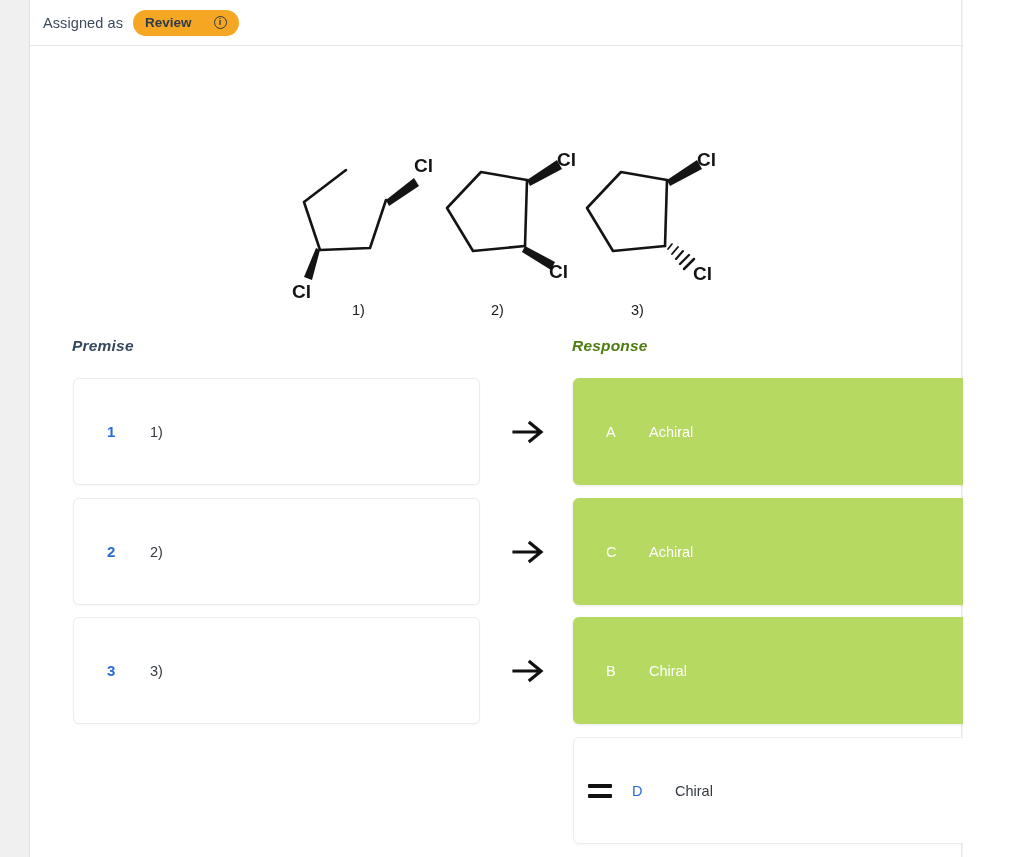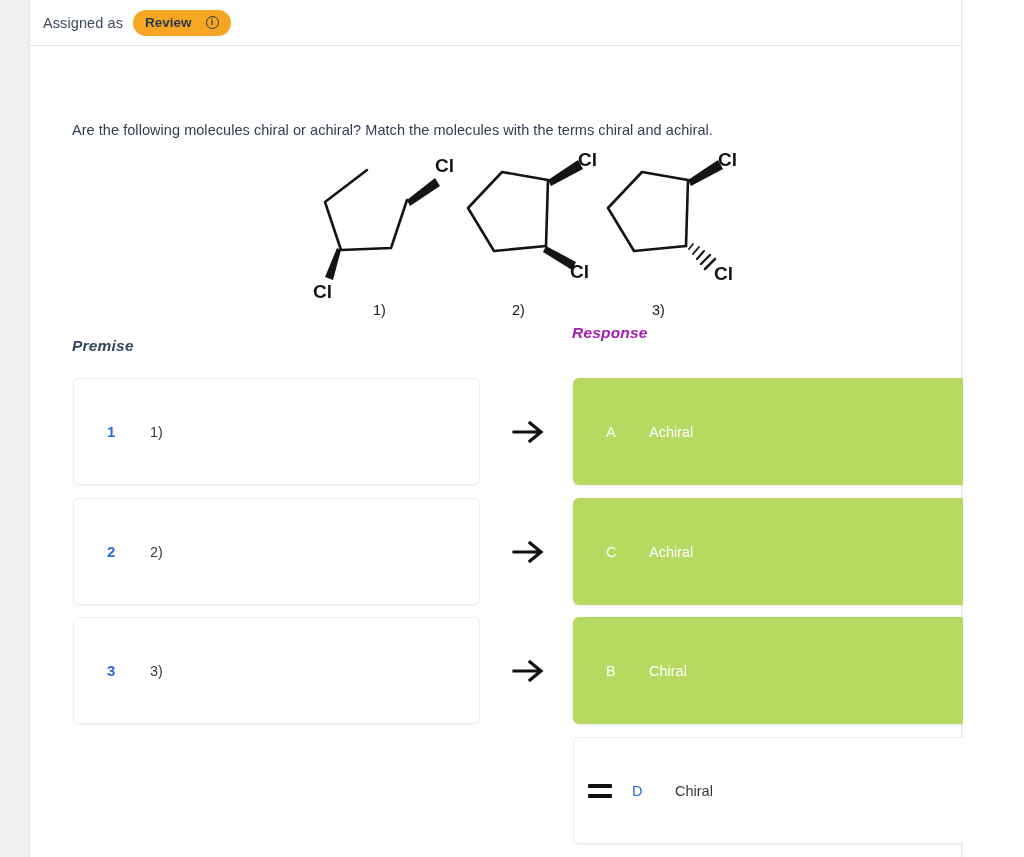--- a/index.html
+++ b/index.html
@@ -45,21 +45,21 @@
   .badge {
     margin-left: 10px;
     height: 26px;
     border-radius: 13px;
     background: #f5a623;
     color: #2d3b4a;
     font-size: 13.5px;
     font-weight: 600;
     display: inline-flex;
     align-items: center;
-    gap: 14px;
+    gap: 22px;
     padding: 0 12px;
     cursor: pointer;
   }
   .info-circle {
     width: 13px; height: 13px;
     border: 1.4px solid #2d3b4a;
     border-radius: 50%;
     display: inline-flex;
     align-items: center; justify-content: center;
     font-size: 9px; font-weight: 700;
@@ -116,41 +116,41 @@
     position: absolute;
     left: 42px; top: 122px;
     font-size: 14.5px;
     color: #2f3e50;
     letter-spacing: .05px;
   }
 
   
   .molecules {
     position: absolute;
-    left: 265px; top: 150px;
+    left: 244px; top: 150px;
     width: 470px; height: 175px;
   }
   .mol { position: absolute; top: 0; }
   .mol-caption {
     position: absolute;
     font-size: 14.5px;
     color: #1a1a1a;
     font-weight: 500;
   }
 
   
   .col-head {
     position: absolute;
     font-size: 15.5px;
     font-weight: 700;
     letter-spacing: .2px;
     font-style: italic;
   }
   .col-head.premise { left: 42px; top: 337px; color: #33475e; }
-  .col-head.response { left: 542px; top: 324px; color: #a21caf; }
+  .col-head.response { left: 542px; top: 337px; color: #4d7c0f; }
 
   
   .premise-card {
     position: absolute;
     left: 43px;
     width: 407px; height: 107px;
     background: #ffffff;
     border: 1px solid #ececec;
     border-radius: 6px;
     box-shadow: 0 1px 2px rgba(0,0,0,.04);
@@ -232,21 +232,20 @@
 
     <div class="assign-bar">
       <span class="assign-label">Assigned as</span>
       <span class="badge">
         <span>Review</span>
         <span class="info-circle">i</span>
       </span>
     </div>
 
 
-    <div class="prompt">Are the following molecules chiral or achiral? Match the molecules with the terms chiral and achiral.</div>
 
     <div class="molecules">
 
       <svg class="mol" style="left:0px;" width="160" height="160" viewBox="0 0 160 160">
         <polyline points="72,20 30,52 46,100 96,98 112,50" fill="none" stroke="#141414" stroke-width="2.6" stroke-linejoin="round" stroke-linecap="round"></polyline>
         <polygon points="112,50 140,28 145,36 115,56" fill="#141414"></polygon>
         <polygon points="46,100 38,130 30,127 42,98" fill="#141414"></polygon>
         <text x="140" y="22" font-family="'Liberation Sans',sans-serif" font-size="19" font-weight="700" fill="#141414">Cl</text>
         <text x="18" y="148" font-family="'Liberation Sans',sans-serif" font-size="19" font-weight="700" fill="#141414">Cl</text>
       </svg>

